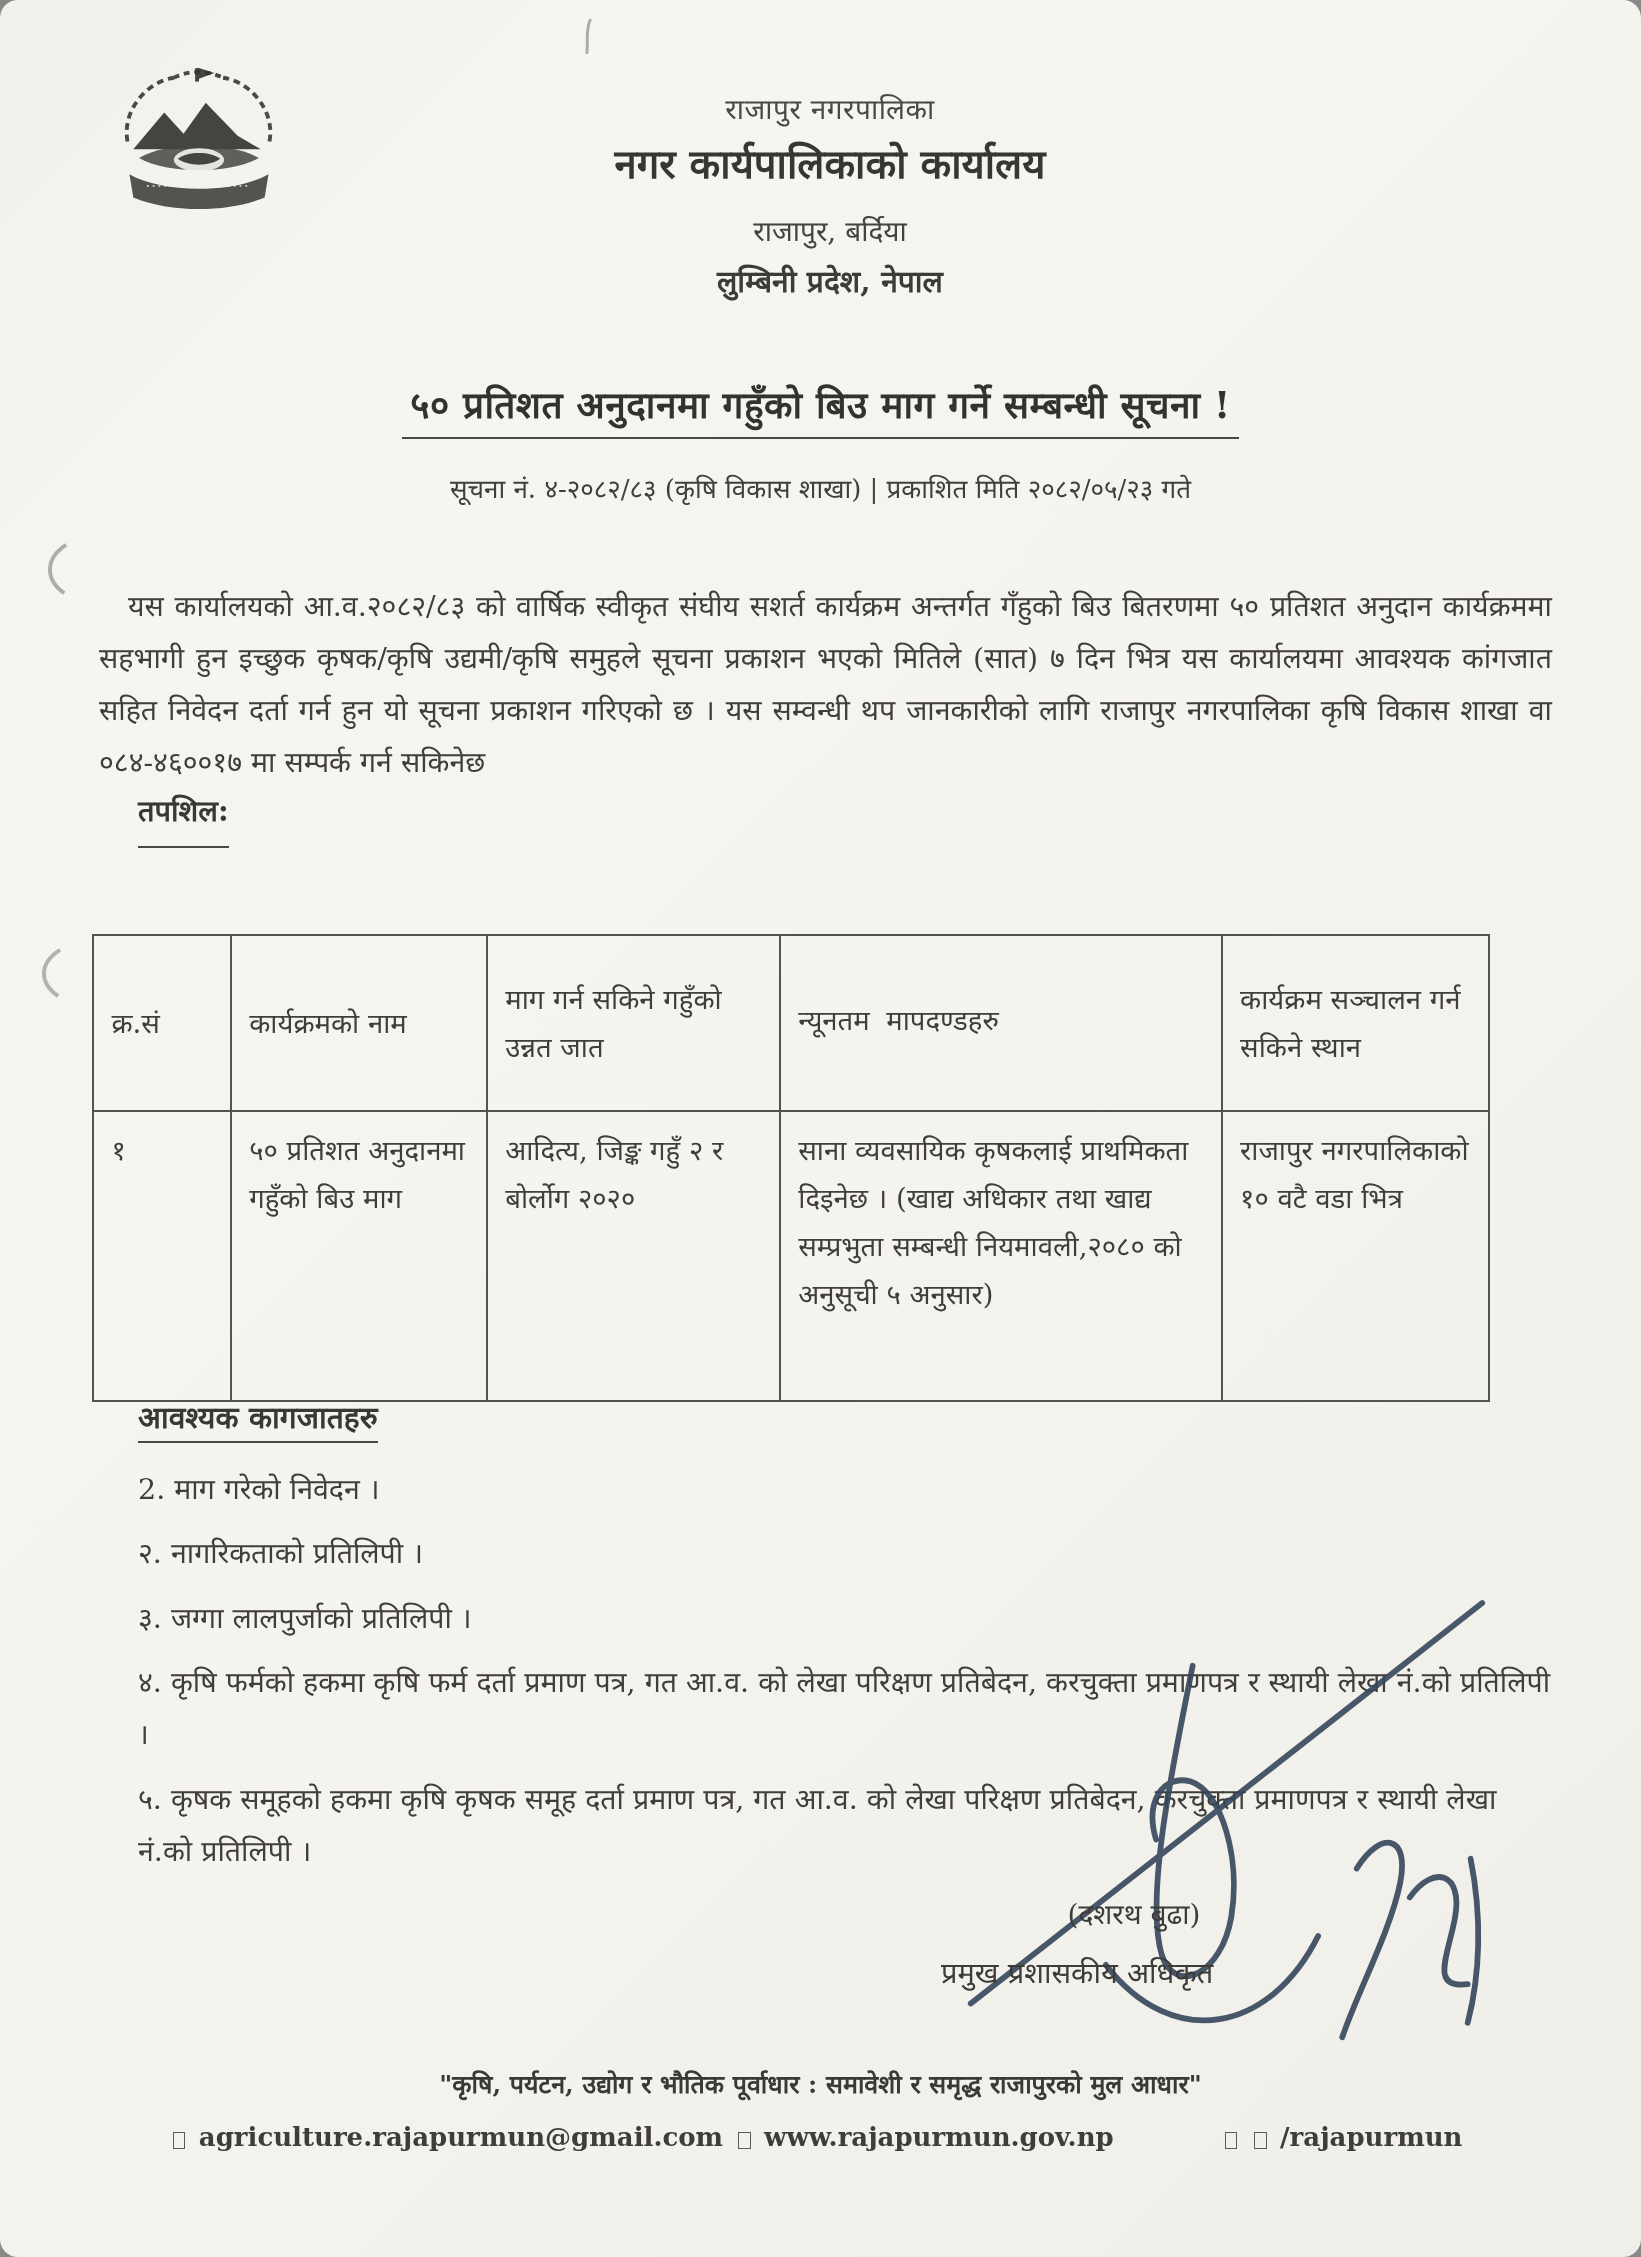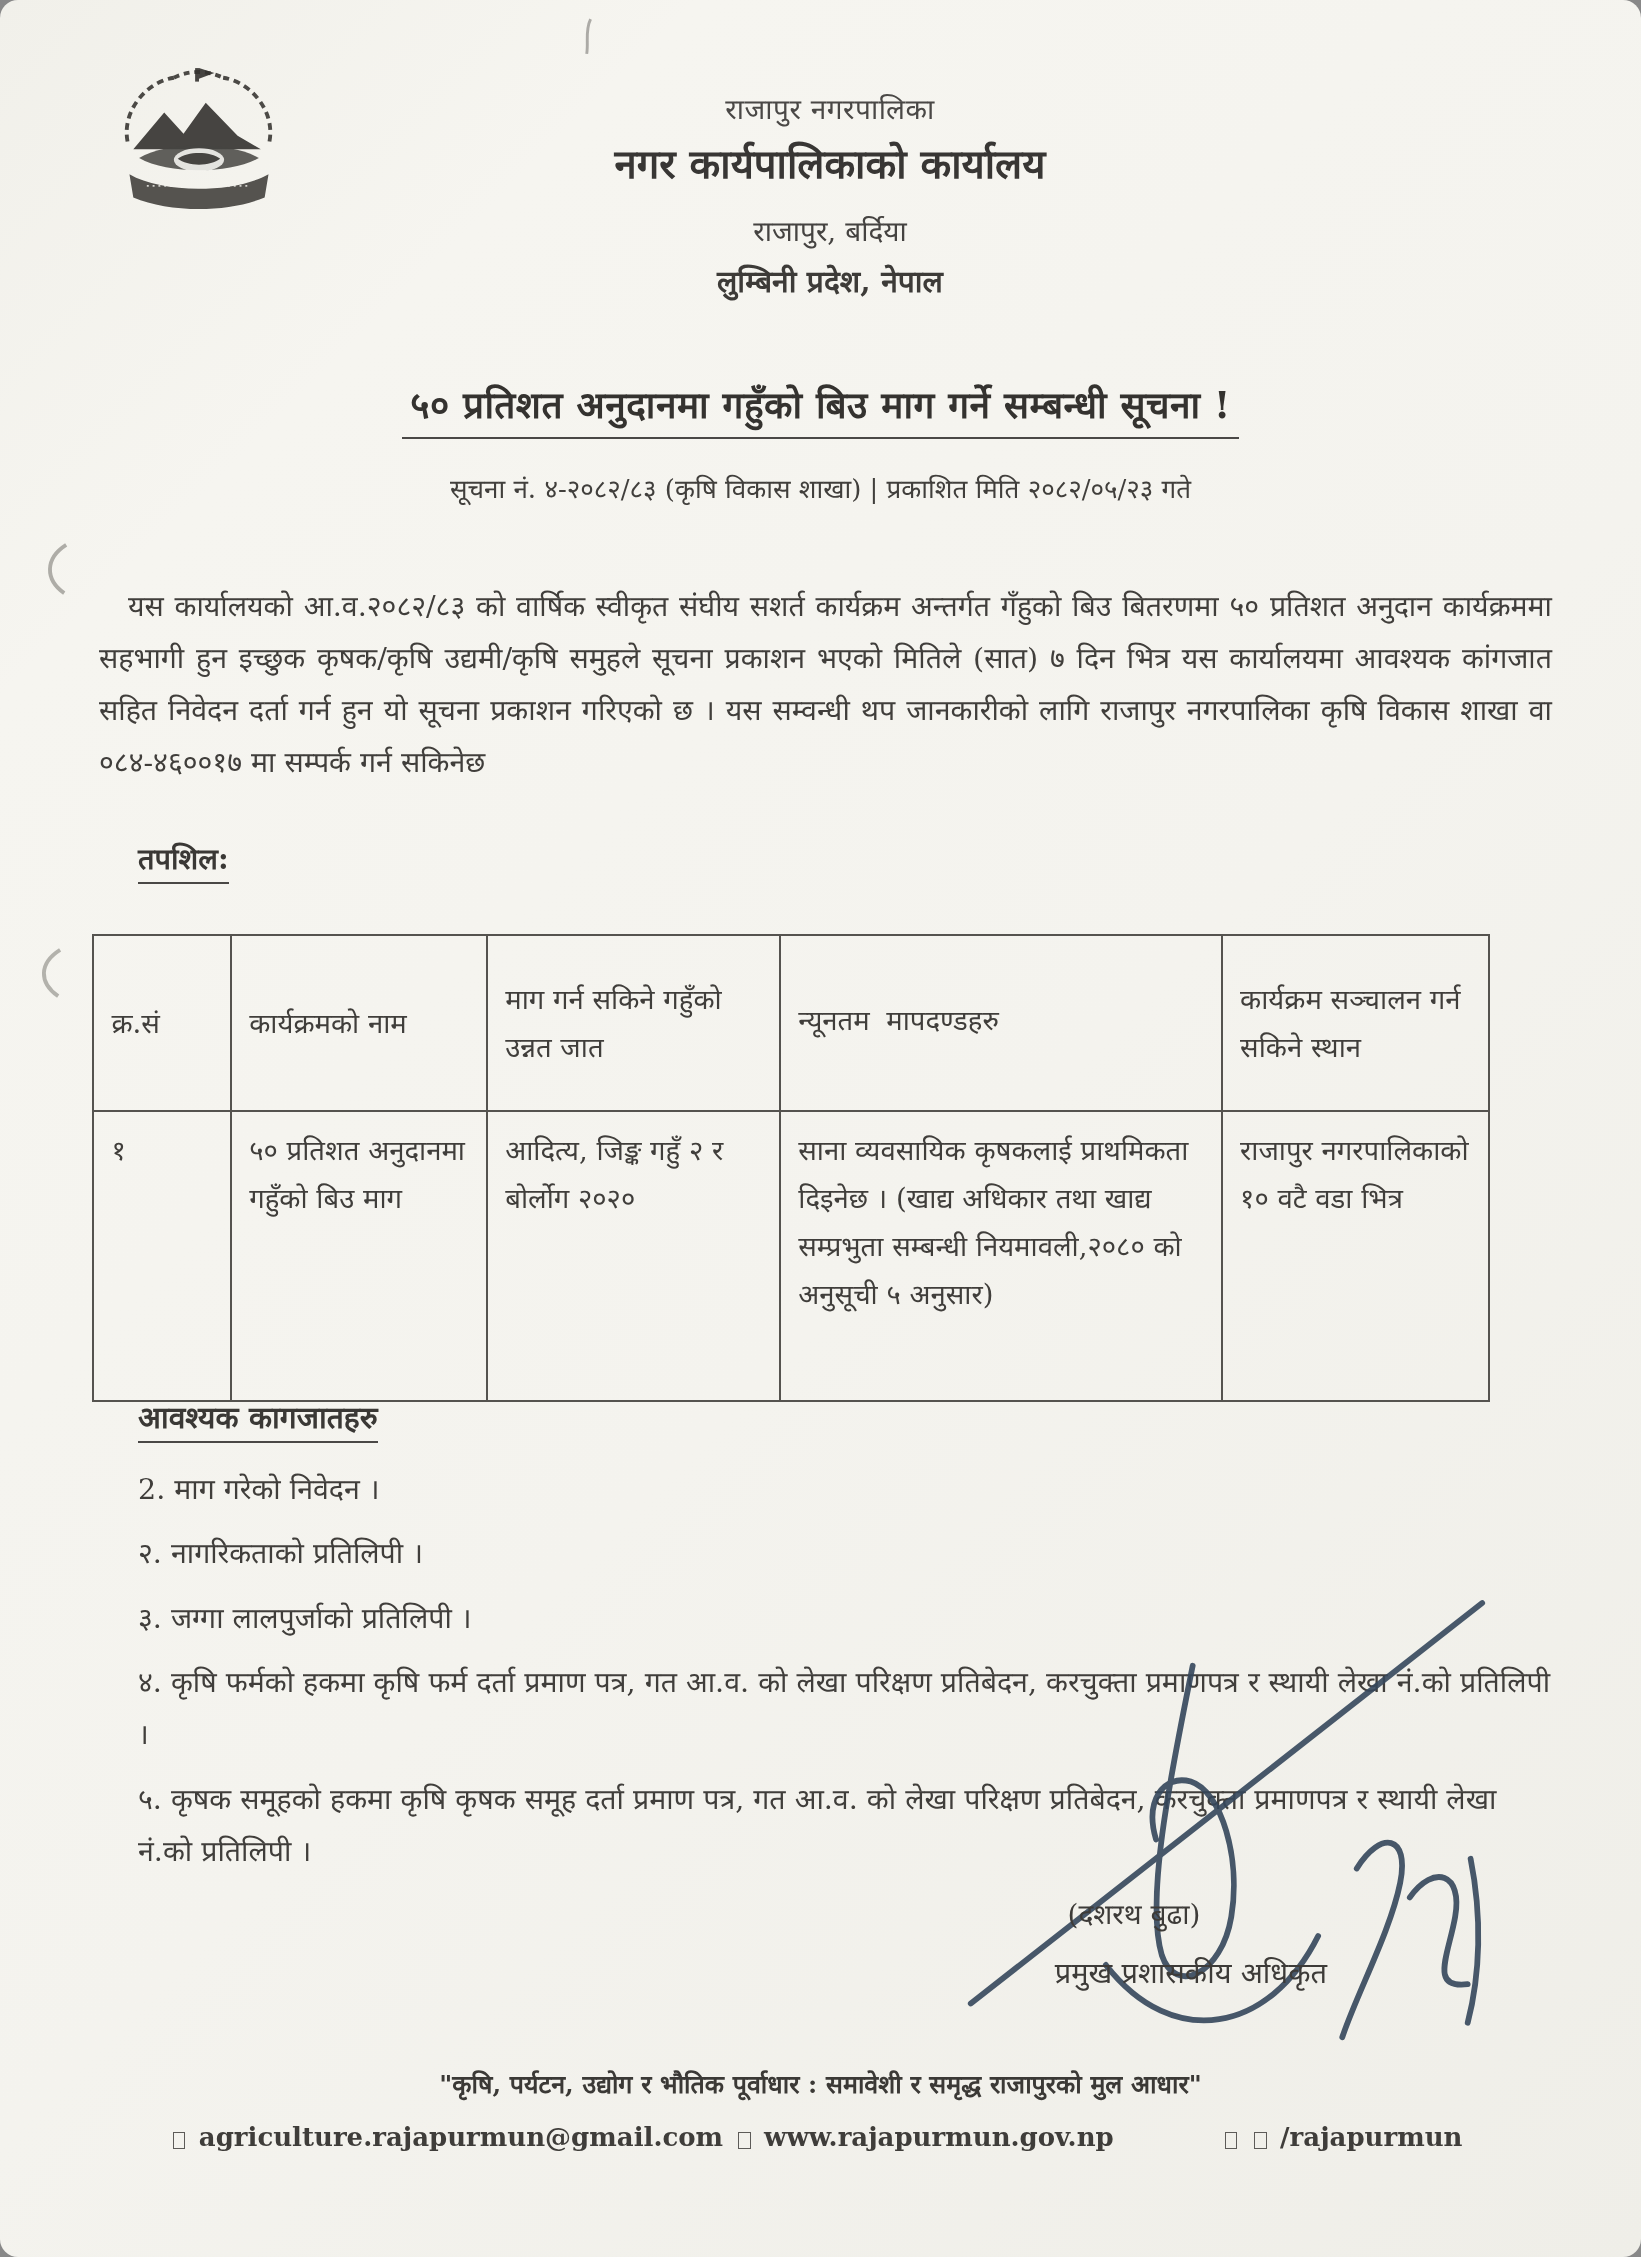--- a/index.html
+++ b/index.html
@@ -26,22 +26,22 @@
   .tofu.small{width:10.6px;height:15.4px;}
   
   .title-wrap{left:0;top:378px;width:1641px;text-align:center;}
   .notice-title{display:inline-block;font-size:37px;font-weight:bold;color:#34322f;
     padding:0 7.7px 7.7px 7.7px;border-bottom:2.9px solid #4a4846;letter-spacing:0.5px;}
   .notice-meta{left:0;top:470px;width:1641px;text-align:center;font-size:26px;color:#413f3c;}
   
   .body-para{left:99px;top:581px;width:1453px;font-size:28.5px;line-height:1.82;
     text-align:justify;text-indent:29px;color:#403e3b;}
   
-  .tapasil{left:138px;top:838px;font-size:29px;font-weight:bold;color:#3a3835;
-    border-bottom:2.9px solid #4a4846;padding-bottom:5px;}
+  .tapasil{left:138px;top:790px;font-size:29px;font-weight:bold;color:#3a3835;
+    border-bottom:2.9px solid #4a4846;padding-bottom:17px;}
   table.details{left:92px;top:934px;position:absolute;border-collapse:collapse;width:1398px;
     font-size:27.5px;color:#403e3b;}
   table.details th,table.details td{border:2.4px solid #55534f;padding:13.5px 17.4px;vertical-align:middle;line-height:1.75;font-weight:normal;text-align:left;}
   table.details tr.head{height:176px;}
   table.details tr.data{height:290px;}
   table.details tr.data td{vertical-align:top;}
   .col-sn{width:114px;}
   .col-name{width:246px;}
   .col-variety{width:299px;}
   .col-criteria{width:463px;}
@@ -49,21 +49,21 @@
   th.center-h{text-align:center;font-family:Liberation Mono, monospace;}
   td.center-v{text-align:left;vertical-align:middle;}
   
   .docs-head{left:138px;top:1396px;font-size:30px;font-weight:bold;color:#3a3835;
     border-bottom:2.9px solid #4a4846;padding-bottom:3.9px;}
   .docs-list{left:138px;top:1464px;width:1419px;font-size:28.5px;line-height:1.82;color:#403e3b;}
   .docs-list .item{margin-bottom:12.6px;}
   
   .sig-svg{left:903px;top:1550px;}
   .sig-name{left:994px;top:1894px;width:280px;text-align:center;font-size:28px;color:#3d3b38;}
-  .sig-title{left:941px;top:1952px;width:386px;text-align:right;font-size:29px;color:#3d3b38;}
+  .sig-title{left:941px;top:1952px;width:386px;text-align:left;font-size:29px;color:#3d3b38;}
   
   .slogan{left:0;top:2066px;width:1641px;text-align:center;font-size:25px;font-weight:bold;color:#3b3936;}
   .foot-contact{left:0;top:2122px;width:1641px;text-align:center;font-size:26px;font-weight:bold;color:#3f3d3a;}
   .foot-contact .gap{display:inline-block;width:87px;}
   .foot-contact .seg{margin:0 5.8px;}
 </style>
 </head>
 <body>
 
 <div class="page">

